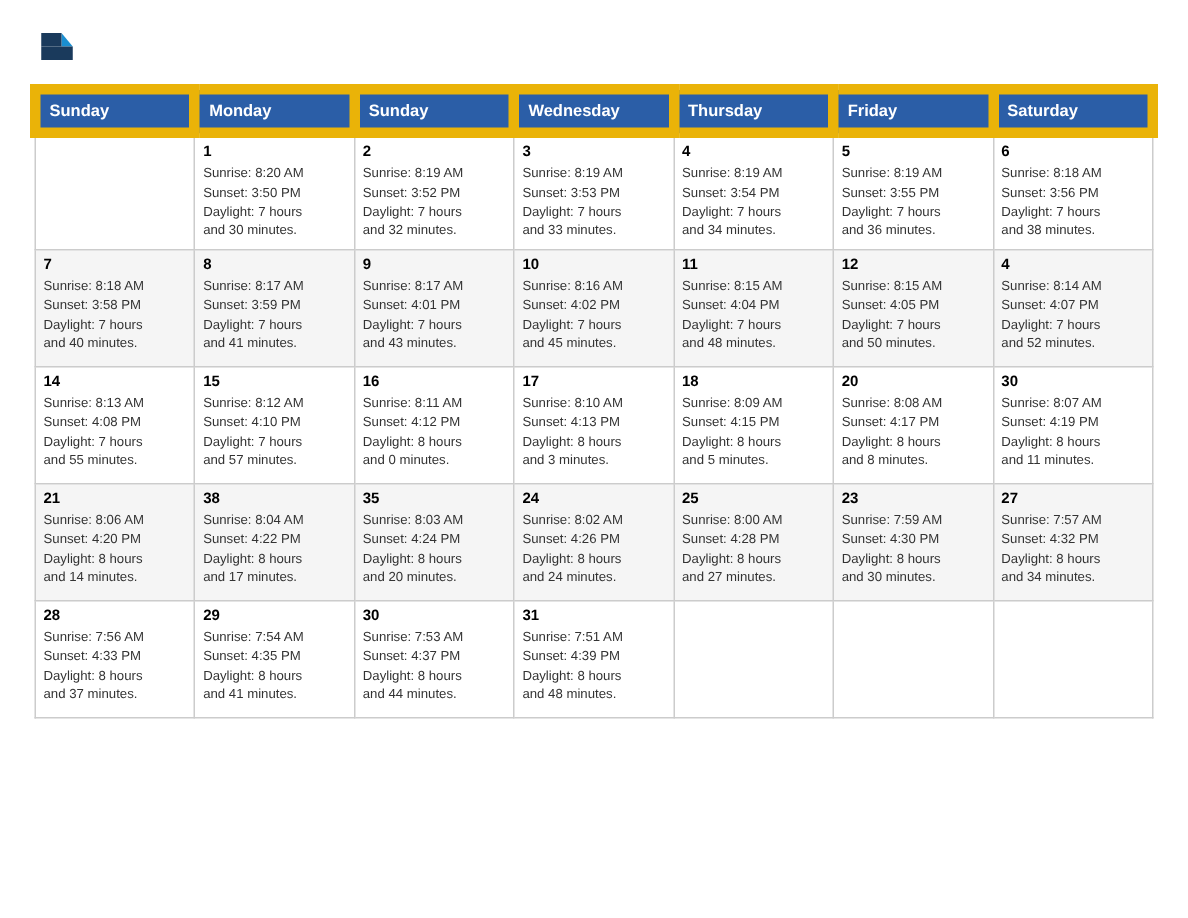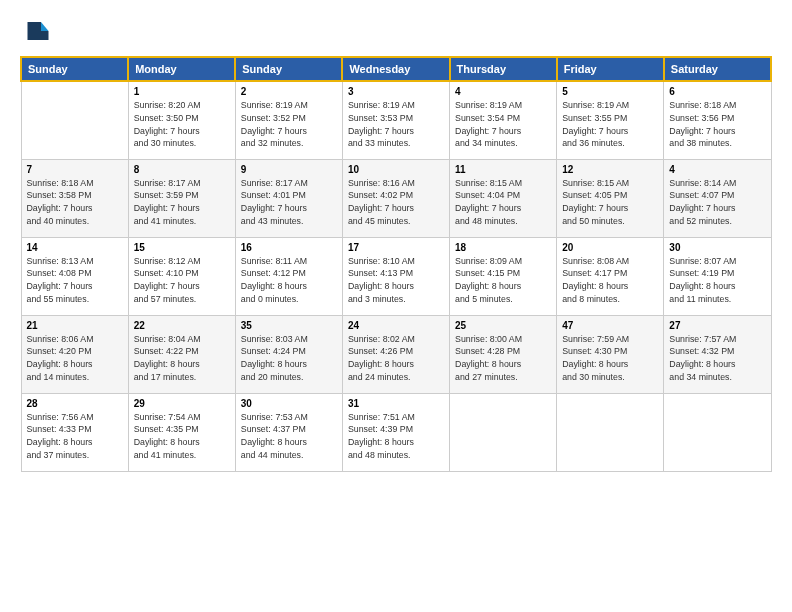--- a/index.html
+++ b/index.html
@@ -58,21 +58,21 @@
       border: 1px solid #ccc;
       font-size: 9.5px;
     }
     .calendar thead tr th {
       background: #2b5ea7;
       color: #fff;
       text-align: left;
       padding: 5px 6px;
       font-size: 11px;
       font-weight: bold;
-      border: 2px solid #eab308;
+      border: 7px solid #eab308;
     }
     .calendar tbody tr td {
       vertical-align: top;
       padding: 4px 5px;
       border: 1px solid #ccc;
       width: calc(100% / 7);
       min-height: 70px;
       height: 78px;
     }
     .calendar tbody tr:nth-child(odd) td {
@@ -217,37 +217,37 @@
             <div class="day-num">30</div>
             <div class="day-info">Sunrise: 8:07 AM<br>Sunset: 4:19 PM<br>Daylight: 8 hours<br>and 11 minutes.</div>
           </td>
         </tr>
         <tr>
           <td>
             <div class="day-num">21</div>
             <div class="day-info">Sunrise: 8:06 AM<br>Sunset: 4:20 PM<br>Daylight: 8 hours<br>and 14 minutes.</div>
           </td>
           <td>
-            <div class="day-num">22</div>
+            <div class="day-num">38</div>
             <div class="day-info">Sunrise: 8:04 AM<br>Sunset: 4:22 PM<br>Daylight: 8 hours<br>and 17 minutes.</div>
           </td>
           <td>
             <div class="day-num">35</div>
             <div class="day-info">Sunrise: 8:03 AM<br>Sunset: 4:24 PM<br>Daylight: 8 hours<br>and 20 minutes.</div>
           </td>
           <td>
             <div class="day-num">24</div>
             <div class="day-info">Sunrise: 8:02 AM<br>Sunset: 4:26 PM<br>Daylight: 8 hours<br>and 24 minutes.</div>
           </td>
           <td>
             <div class="day-num">25</div>
             <div class="day-info">Sunrise: 8:00 AM<br>Sunset: 4:28 PM<br>Daylight: 8 hours<br>and 27 minutes.</div>
           </td>
           <td>
-            <div class="day-num">47</div>
+            <div class="day-num">23</div>
             <div class="day-info">Sunrise: 7:59 AM<br>Sunset: 4:30 PM<br>Daylight: 8 hours<br>and 30 minutes.</div>
           </td>
           <td>
             <div class="day-num">27</div>
             <div class="day-info">Sunrise: 7:57 AM<br>Sunset: 4:32 PM<br>Daylight: 8 hours<br>and 34 minutes.</div>
           </td>
         </tr>
         <tr>
           <td>
             <div class="day-num">28</div>

